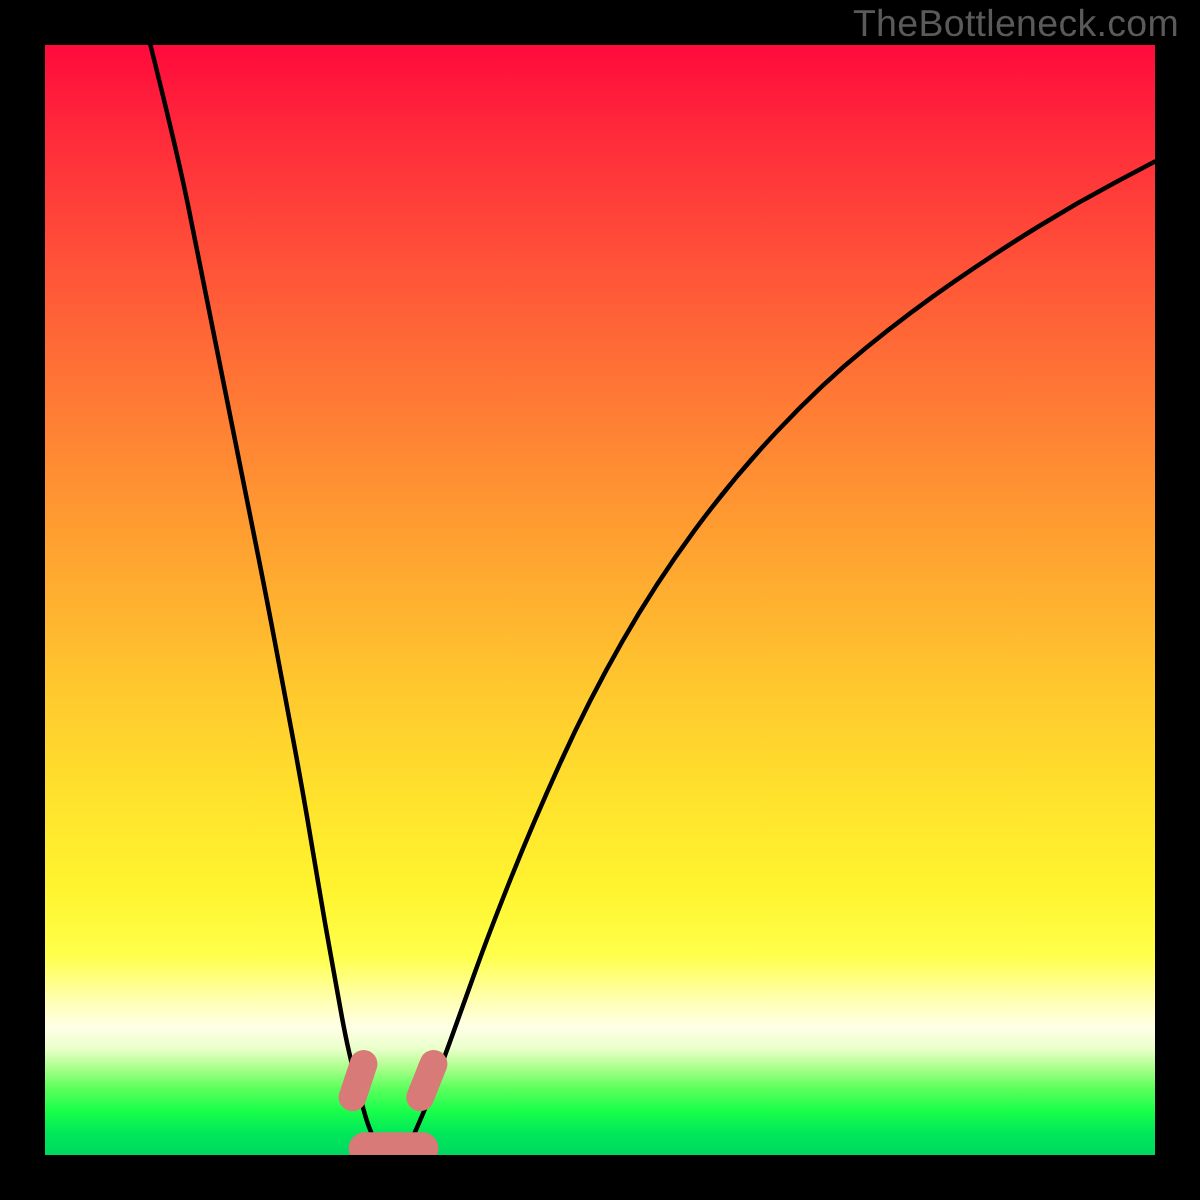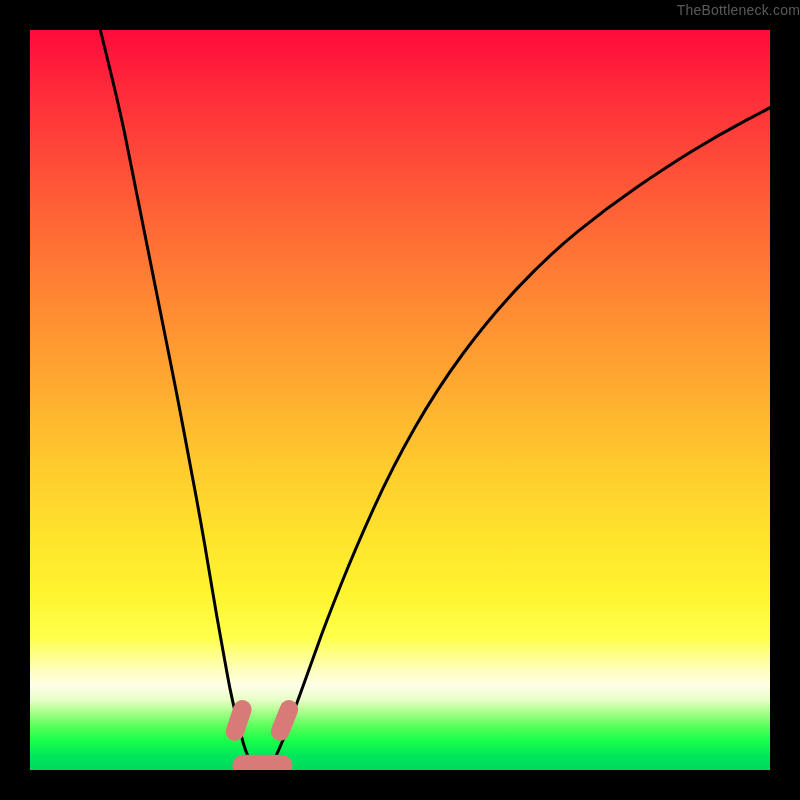--- a/index.html
+++ b/index.html
@@ -51,23 +51,23 @@
   }
   svg.curves {
     position: absolute;
     inset: 0;
     width: 740px;
     height: 740px;
   }
   .watermark {
     position: absolute;
     top: 2px;
-    right: 0;
+    right: 14px;
     color: #5a5a5a;
-    font-size: 14px;
+    font-size: 25px;
     font-weight: 500;
     letter-spacing: 0.2px;
   }
 </style>
 </head>
 <body>
 
 <div class="frame">
   <div class="plot-area">
     <div class="gradient-bg"></div>

